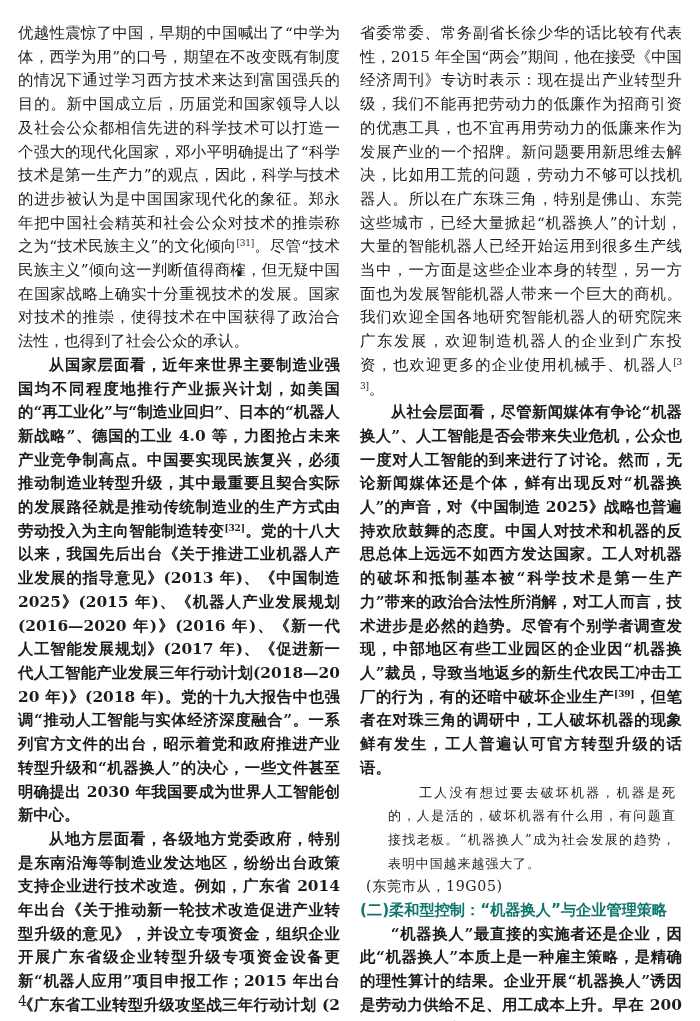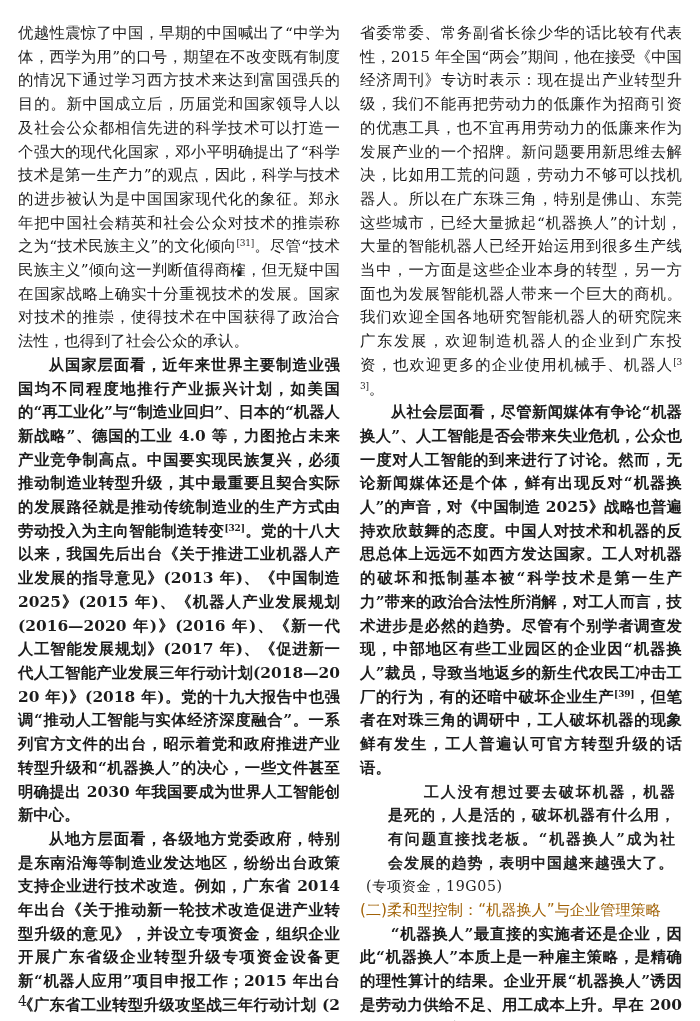--- a/index.html
+++ b/index.html
@@ -60,51 +60,50 @@
     vertical-align: 0.55em;
     line-height: 0;
     letter-spacing: -0.2px;
     font-family: "DejaVu Serif", "Liberation Serif", serif;
   }
 
   
   blockquote.quote {
     margin: 0;
     padding: 0 6px 0 28px;
-    font-size: 15px;
+    font-size: 13px;
     line-height: 23.7px;
     text-align: justify;
     text-justify: inter-character;
     letter-spacing: 0.9px;
     word-break: break-all;
     font-family: "DejaVu Serif", "Liberation Serif", serif;
     color: #242424;
-    font-weight: bold;
   }
   blockquote.quote .q-first { text-indent: 2.4em; display: block; }
   .quote-source {
     margin: 0;
     padding-left: 6px;
     font-size: 14.2px;
     line-height: 23.7px;
     letter-spacing: 0.6px;
     font-family: "DejaVu Serif", "Liberation Serif", serif;
     color: #242424;
   }
 
   
   h2.subhead {
     margin: 0;
     font-size: 15.2px;
     line-height: 23.7px;
-    font-weight: normal;
+    font-weight: bold;
     letter-spacing: 0px;
     word-break: break-all;
     font-family: "DejaVu Sans", "Liberation Sans", sans-serif;
-    color: #a16207;
+    color: #0f766e;
   }
 
   
   .folio {
     position: absolute;
     left: 18px;
     bottom: 12px;
     font-size: 14px;
     line-height: 16px;
     font-family: "DejaVu Serif", "Liberation Serif", serif;
@@ -131,21 +130,21 @@
     <div class="column col-right">
 
       <p class="para">省委常委、常务副省长徐少华的话比较有代表性，2015 年全国“两会”期间，他在接受《中国经济周刊》专访时表示：现在提出产业转型升级，我们不能再把劳动力的低廉作为招商引资的优惠工具，也不宜再用劳动力的低廉来作为发展产业的一个招牌。新问题要用新思维去解决，比如用工荒的问题，劳动力不够可以找机器人。所以在广东珠三角，特别是佛山、东莞这些城市，已经大量掀起“机器换人”的计划，大量的智能机器人已经开始运用到很多生产线当中，一方面是这些企业本身的转型，另一方面也为发展智能机器人带来一个巨大的商机。我们欢迎全国各地研究智能机器人的研究院来广东发展，欢迎制造机器人的企业到广东投资，也欢迎更多的企业使用机械手、机器人<sup class="ref">[33]</sup>。</p>
 
       <p class="para indent">从社会层面看，尽管新闻媒体有争论“机器换人”、人工智能是否会带来失业危机，公众也一度对人工智能的到来进行了讨论。然而，无论新闻媒体还是个体，鲜有出现反对“机器换人”的声音，对《中国制造 2025》战略也普遍持欢欣鼓舞的态度。中国人对技术和机器的反思总体上远远不如西方发达国家。工人对机器的破坏和抵制基本被“科学技术是第一生产力”带来的政治合法性所消解，对工人而言，技术进步是必然的趋势。尽管有个别学者调查发现，中部地区有些工业园区的企业因“机器换人”裁员，导致当地返乡的新生代农民工冲击工厂的行为，有的还暗中破坏企业生产<sup class="ref">[39]</sup>，但笔者在对珠三角的调研中，工人破坏机器的现象鲜有发生，工人普遍认可官方转型升级的话语。</p>
 
       <blockquote class="quote">
         <span class="q-first">工人没有想过要去破坏机器，机器是死的，人是活的，破坏机器有什么用，有问题直接找老板。“机器换人”成为社会发展的趋势，表明中国越来越强大了。</span>
       </blockquote>
 
-      <p class="quote-source">(专项资金，19G05)</p>
+      <p class="quote-source">(东莞市从，19G05)</p>
 
       <h2 class="subhead">(二)柔和型控制：“机器换人”与企业管理策略</h2>
 
       <p class="para indent">“机器换人”最直接的实施者还是企业，因此“机器换人”本质上是一种雇主策略，是精确的理性算计的结果。企业开展“机器换人”诱因是劳动力供给不足、用工成本上升。早在 2004 年，我国东南沿海地区就开始出现“民工荒”，并迅速波及全国。与此同时，农民工工资逐年上涨，2006—2015 年的十年间，中国制造业工人的实际工资增长了近一倍。2015 年，中国制造业工人的平均工资为 4216 元/月(635 美元)，是美国的 20%(3099 美元)，高于马来西亚(538 美元)、泰国(438 美元)、越南(206 美元)、印度(136 美元)等新兴市场国家。这些数据</p>
 
     </div>
 
   </div>
 
   <div class="folio">4</div>

